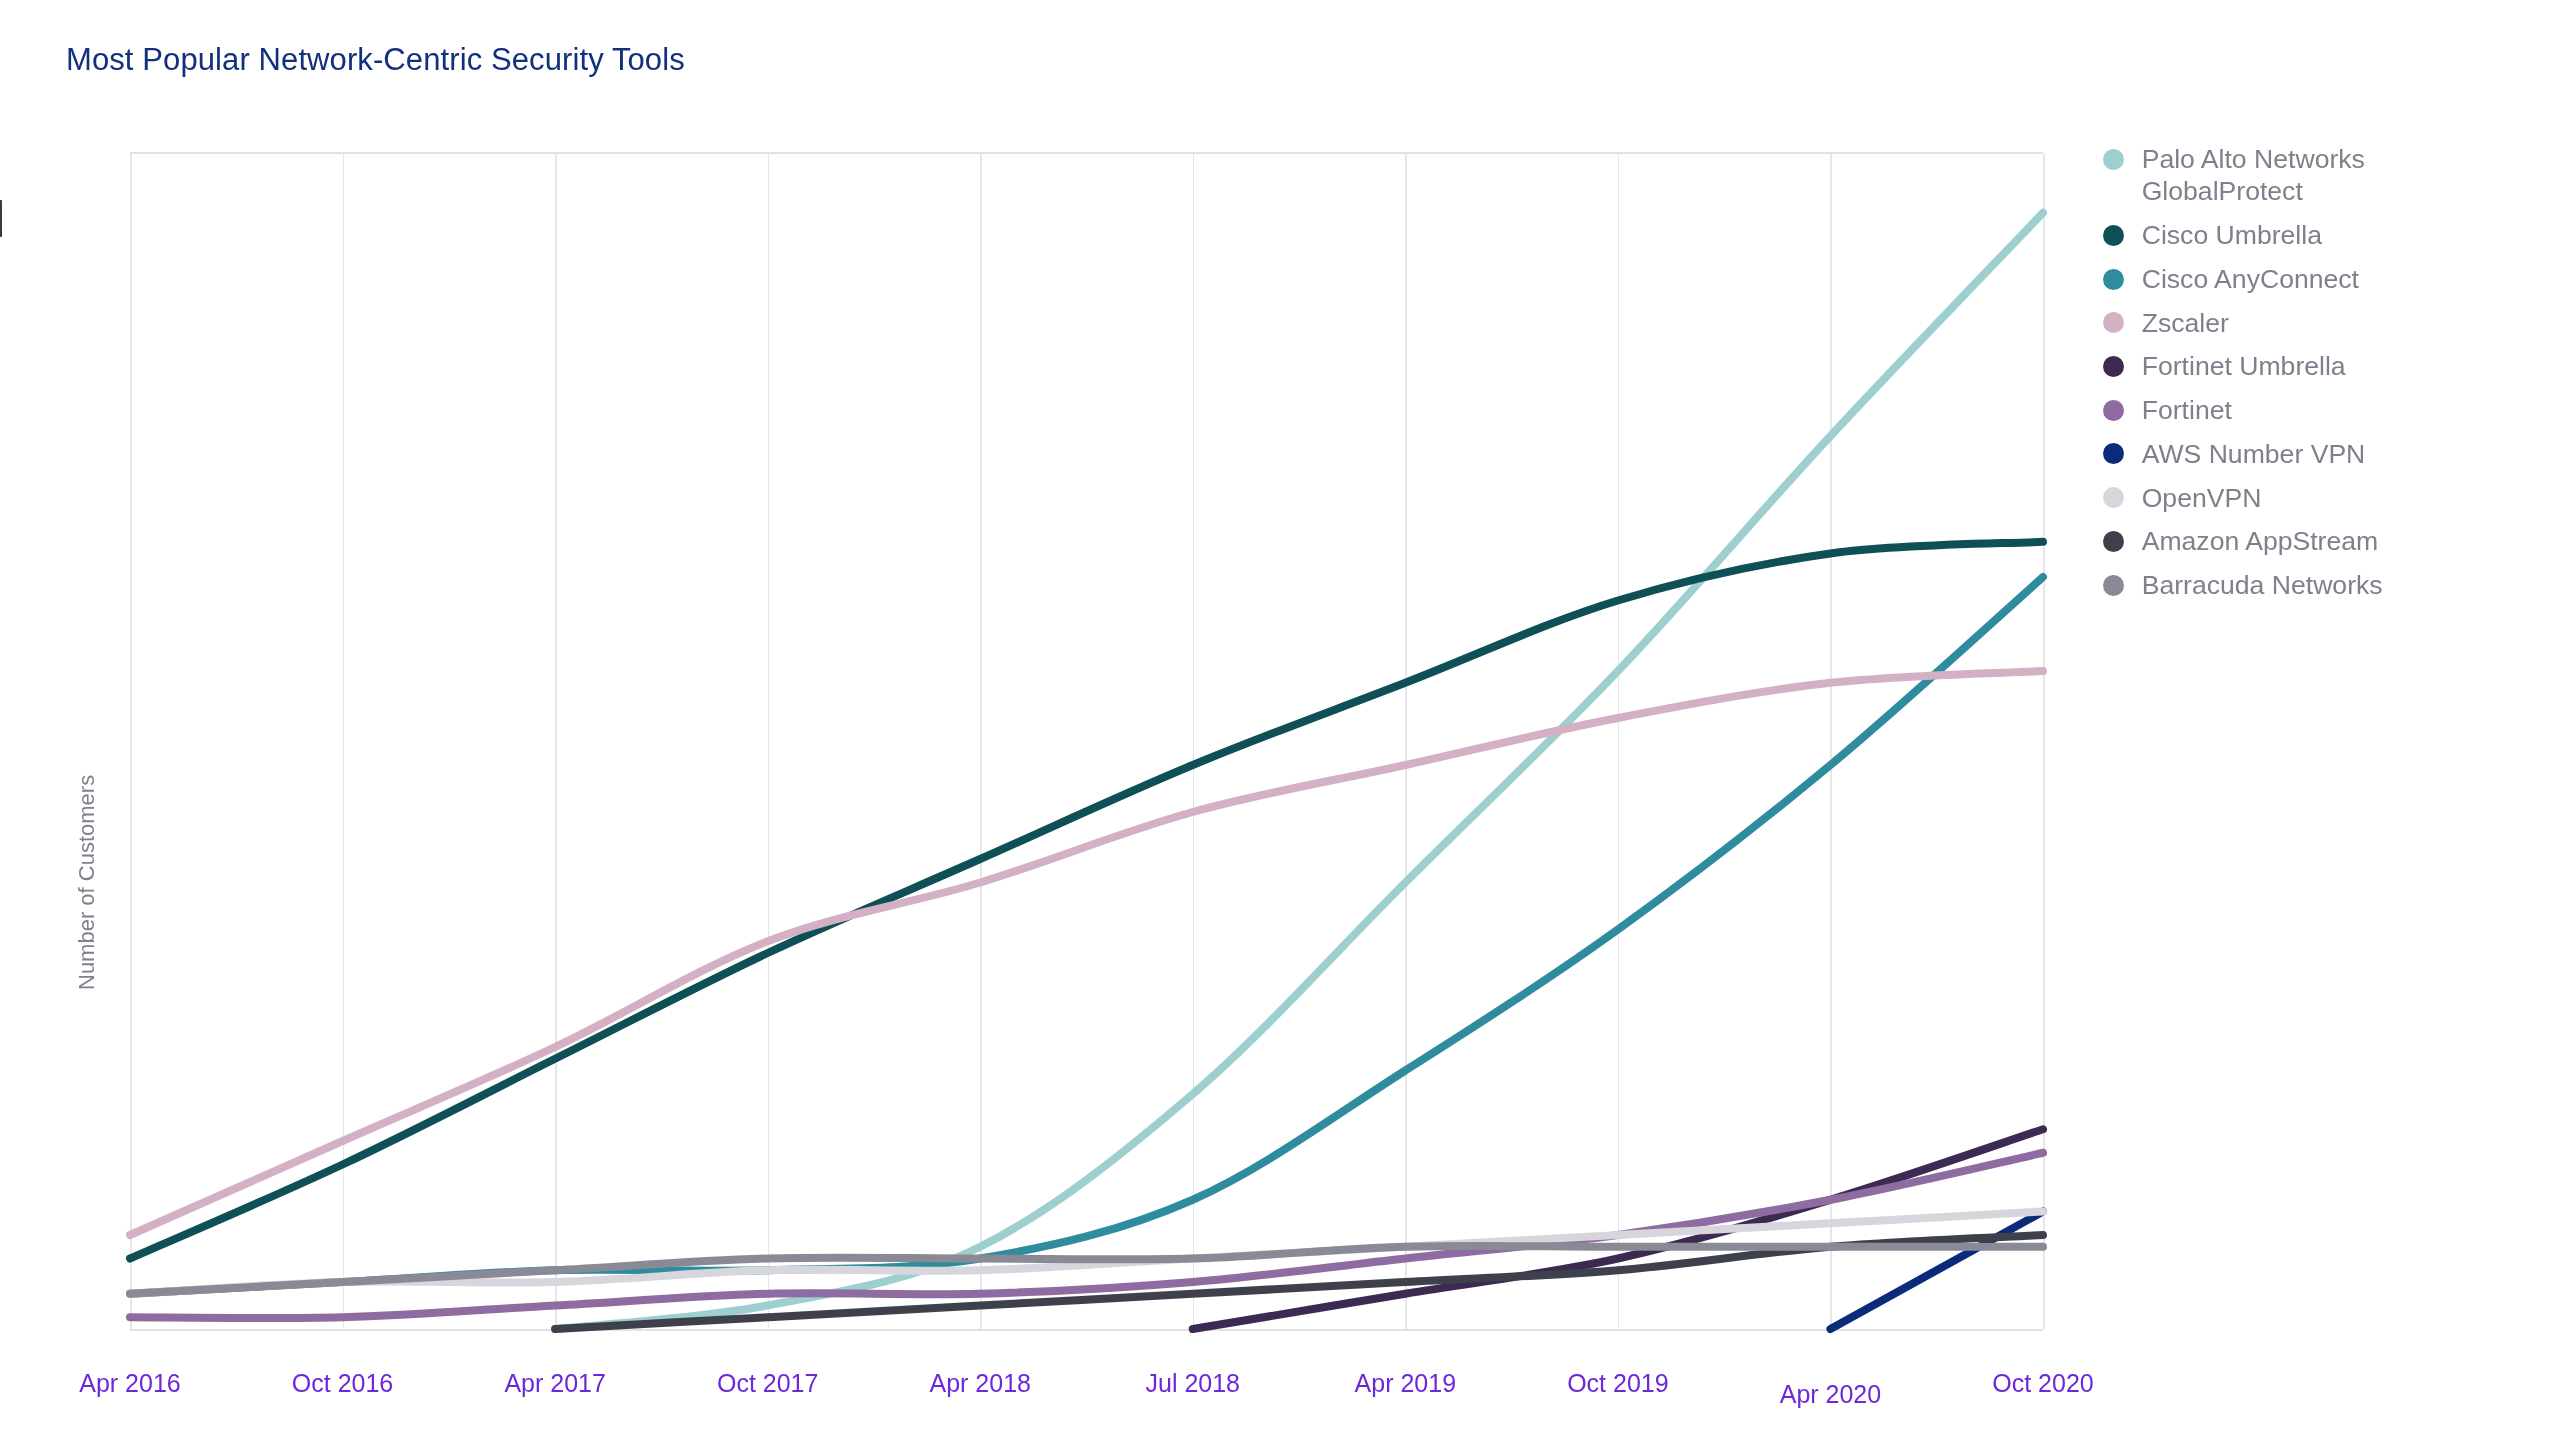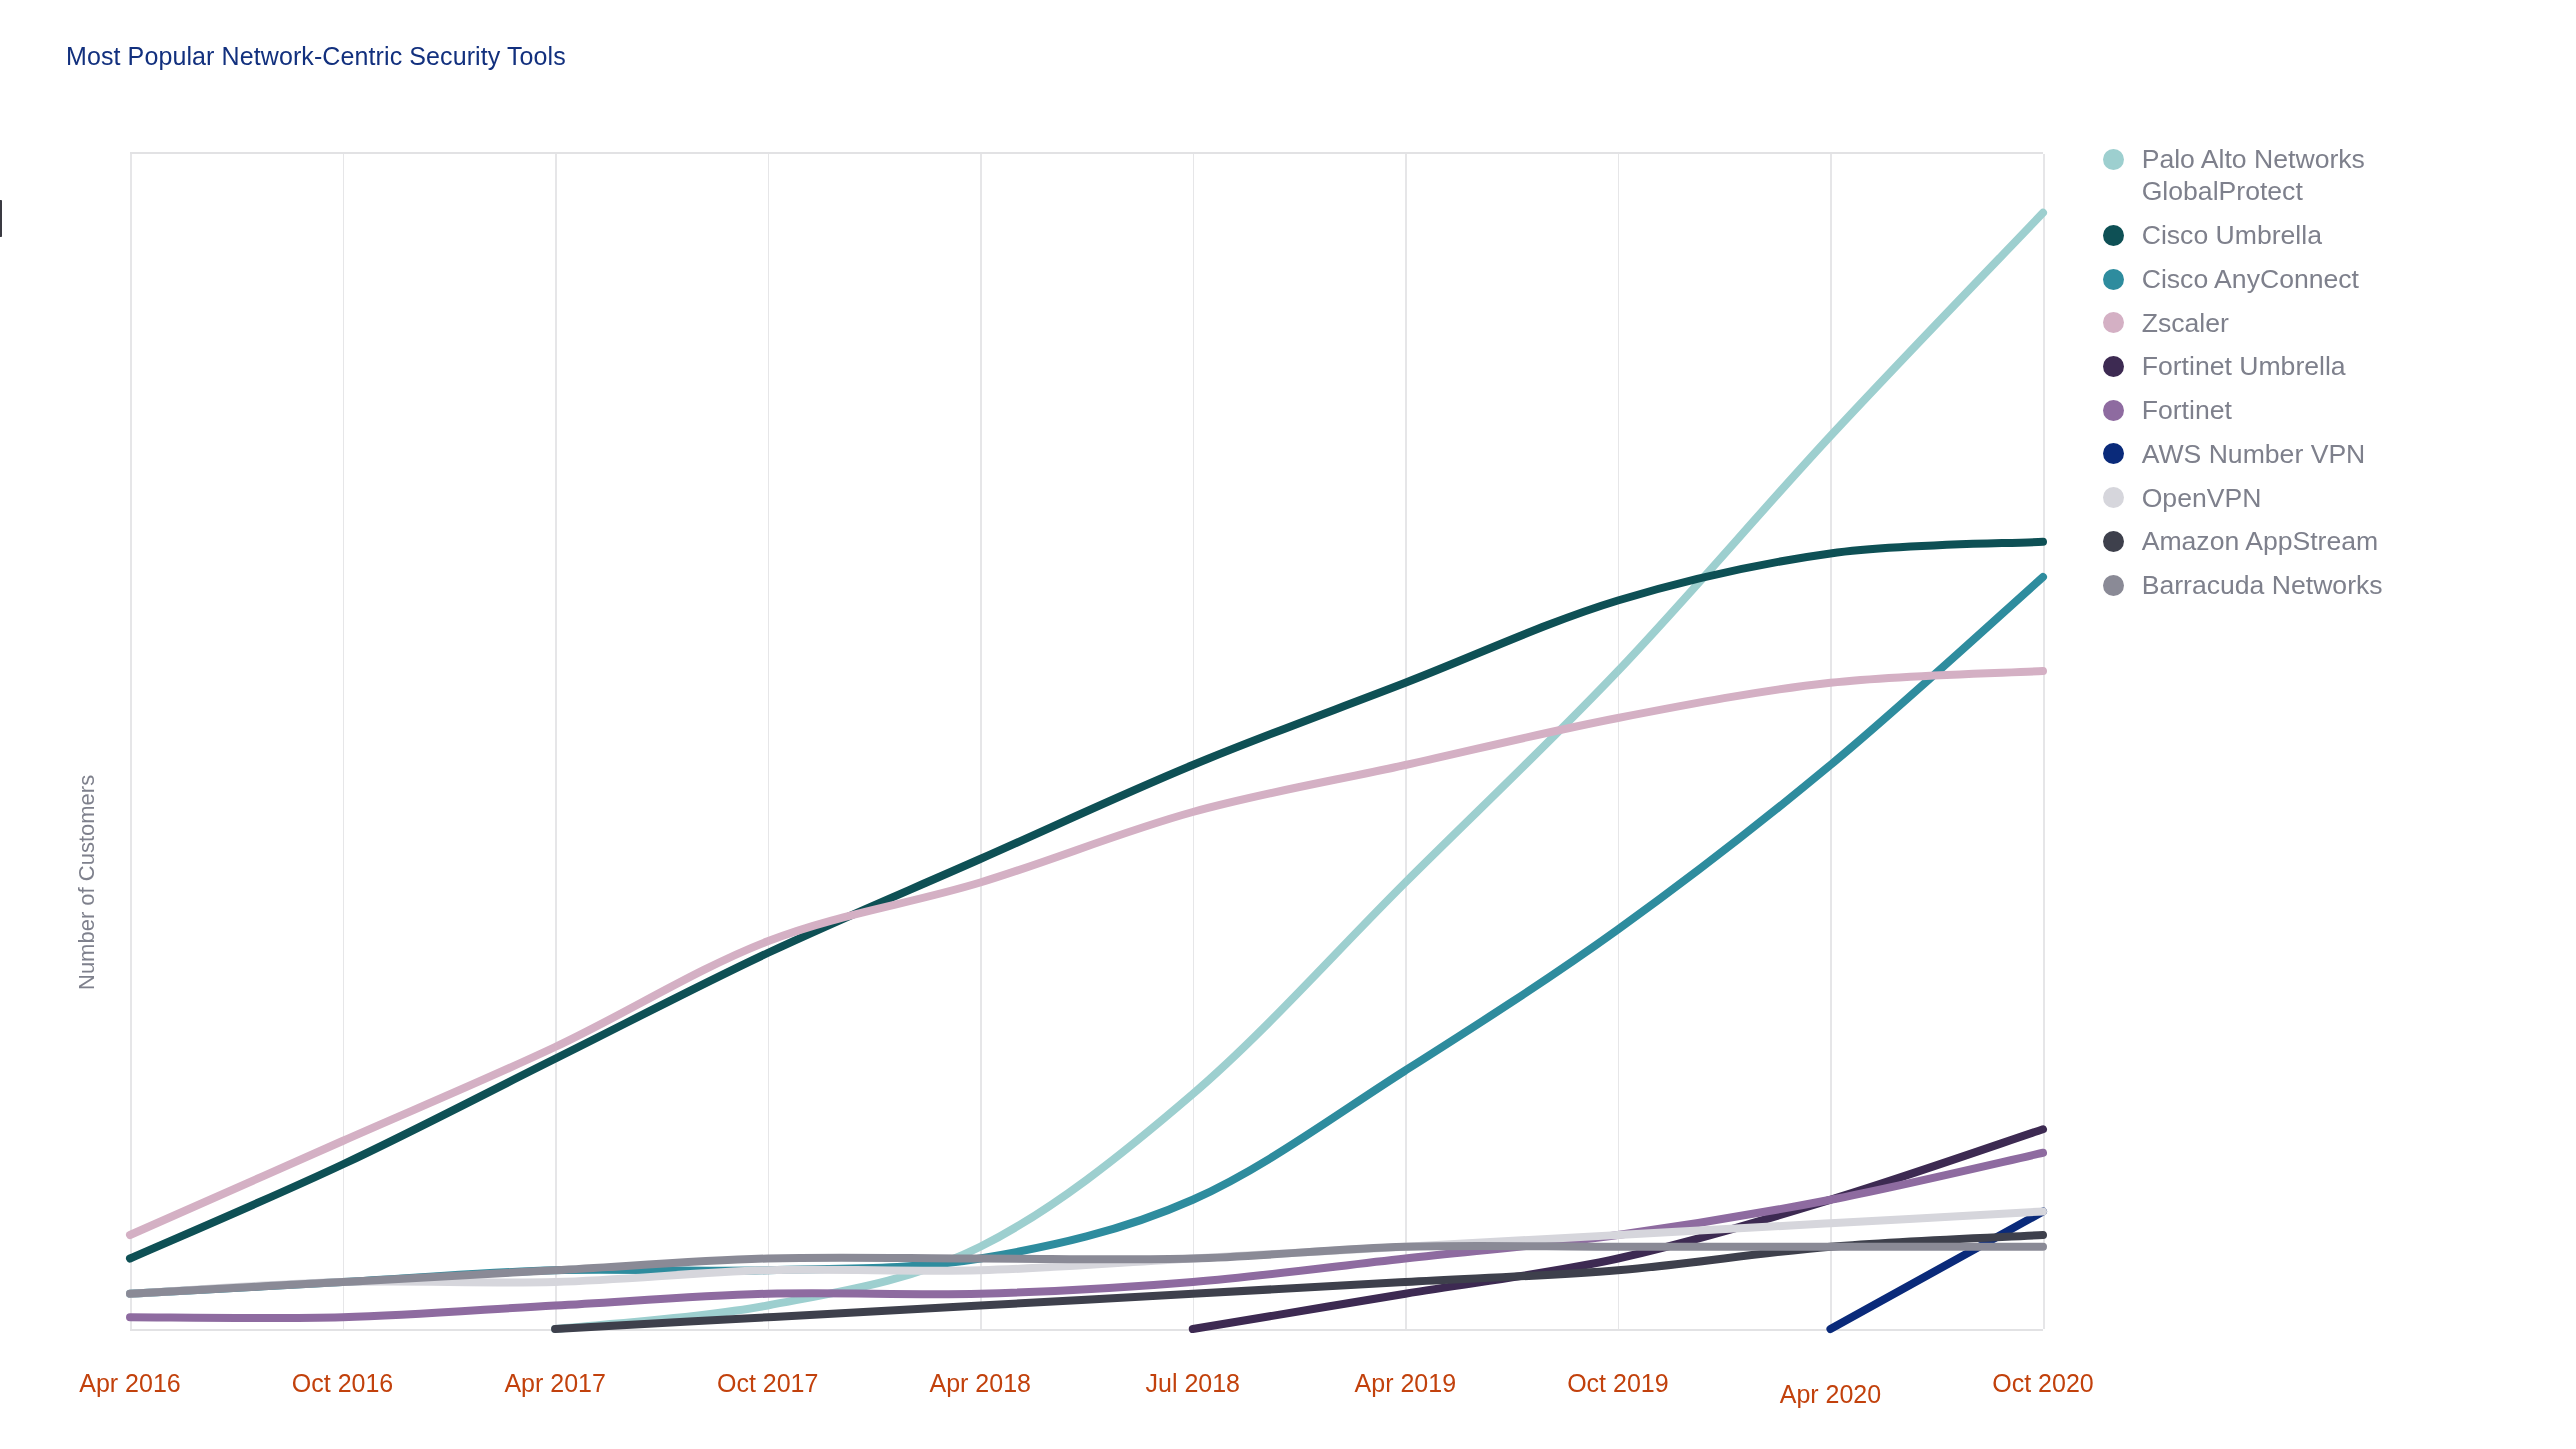--- a/index.html
+++ b/index.html
@@ -21,21 +21,21 @@
     inset: 0;
     width: 2576px;
     height: 1449px;
   }
 
   
   #chart-title {
     position: absolute;
     left: 66px;
     top: 42px;
-    font-size: 25px;
+    font-size: 31px;
     font-weight: 400;
     color: #12307E;
     letter-spacing: 0.1px;
     white-space: nowrap;
   }
 
   
   #plot-area {
     position: absolute;
     left: 130px;
@@ -98,21 +98,21 @@
     left: 130px;
     top: 1369px;
     width: 1913px;
     height: 40px;
   }
   .x-tick-label {
     position: absolute;
     top: 0;
     transform: translateX(-50%);
     font-size: 25px;
-    color: #c2410c;
+    color: #6d28d9;
     white-space: nowrap;
   }
 
   
   #legend {
     position: absolute;
     left: 2103px;
     top: 143px;
     width: 451px;
   }

